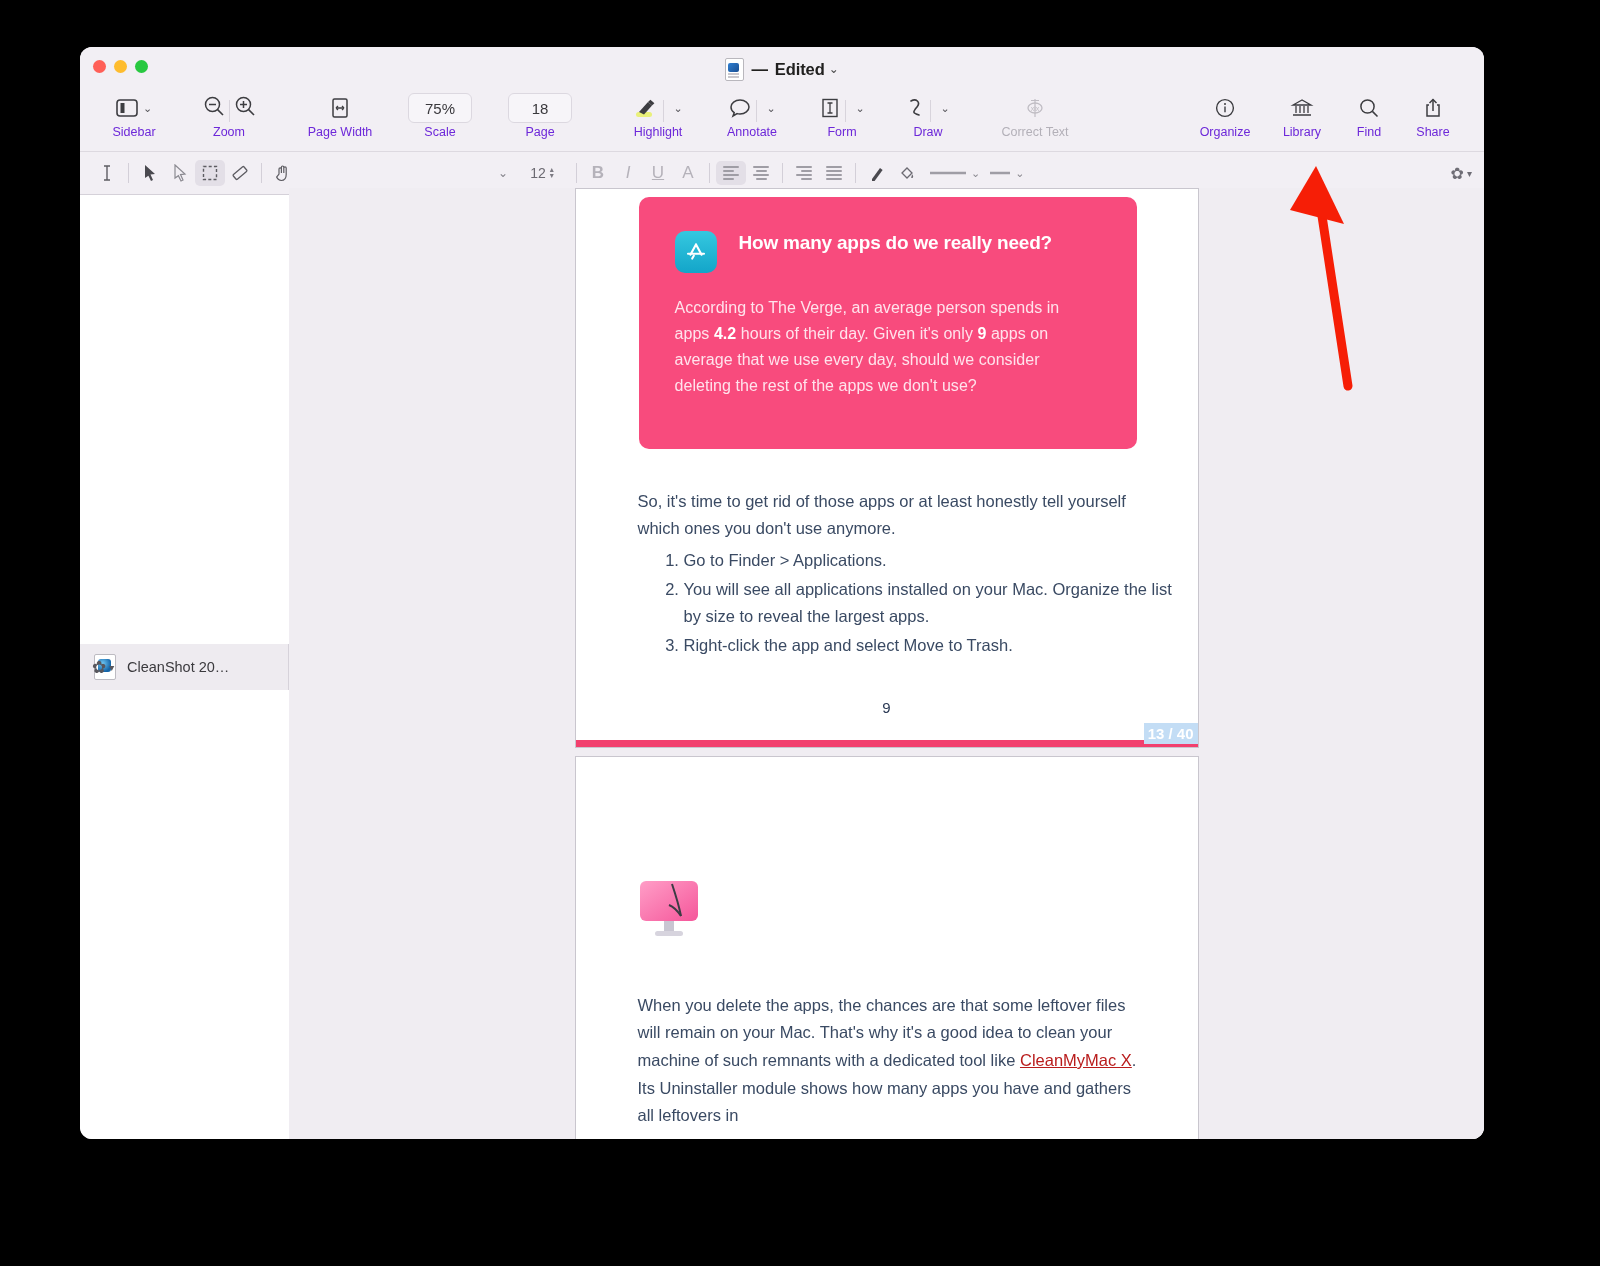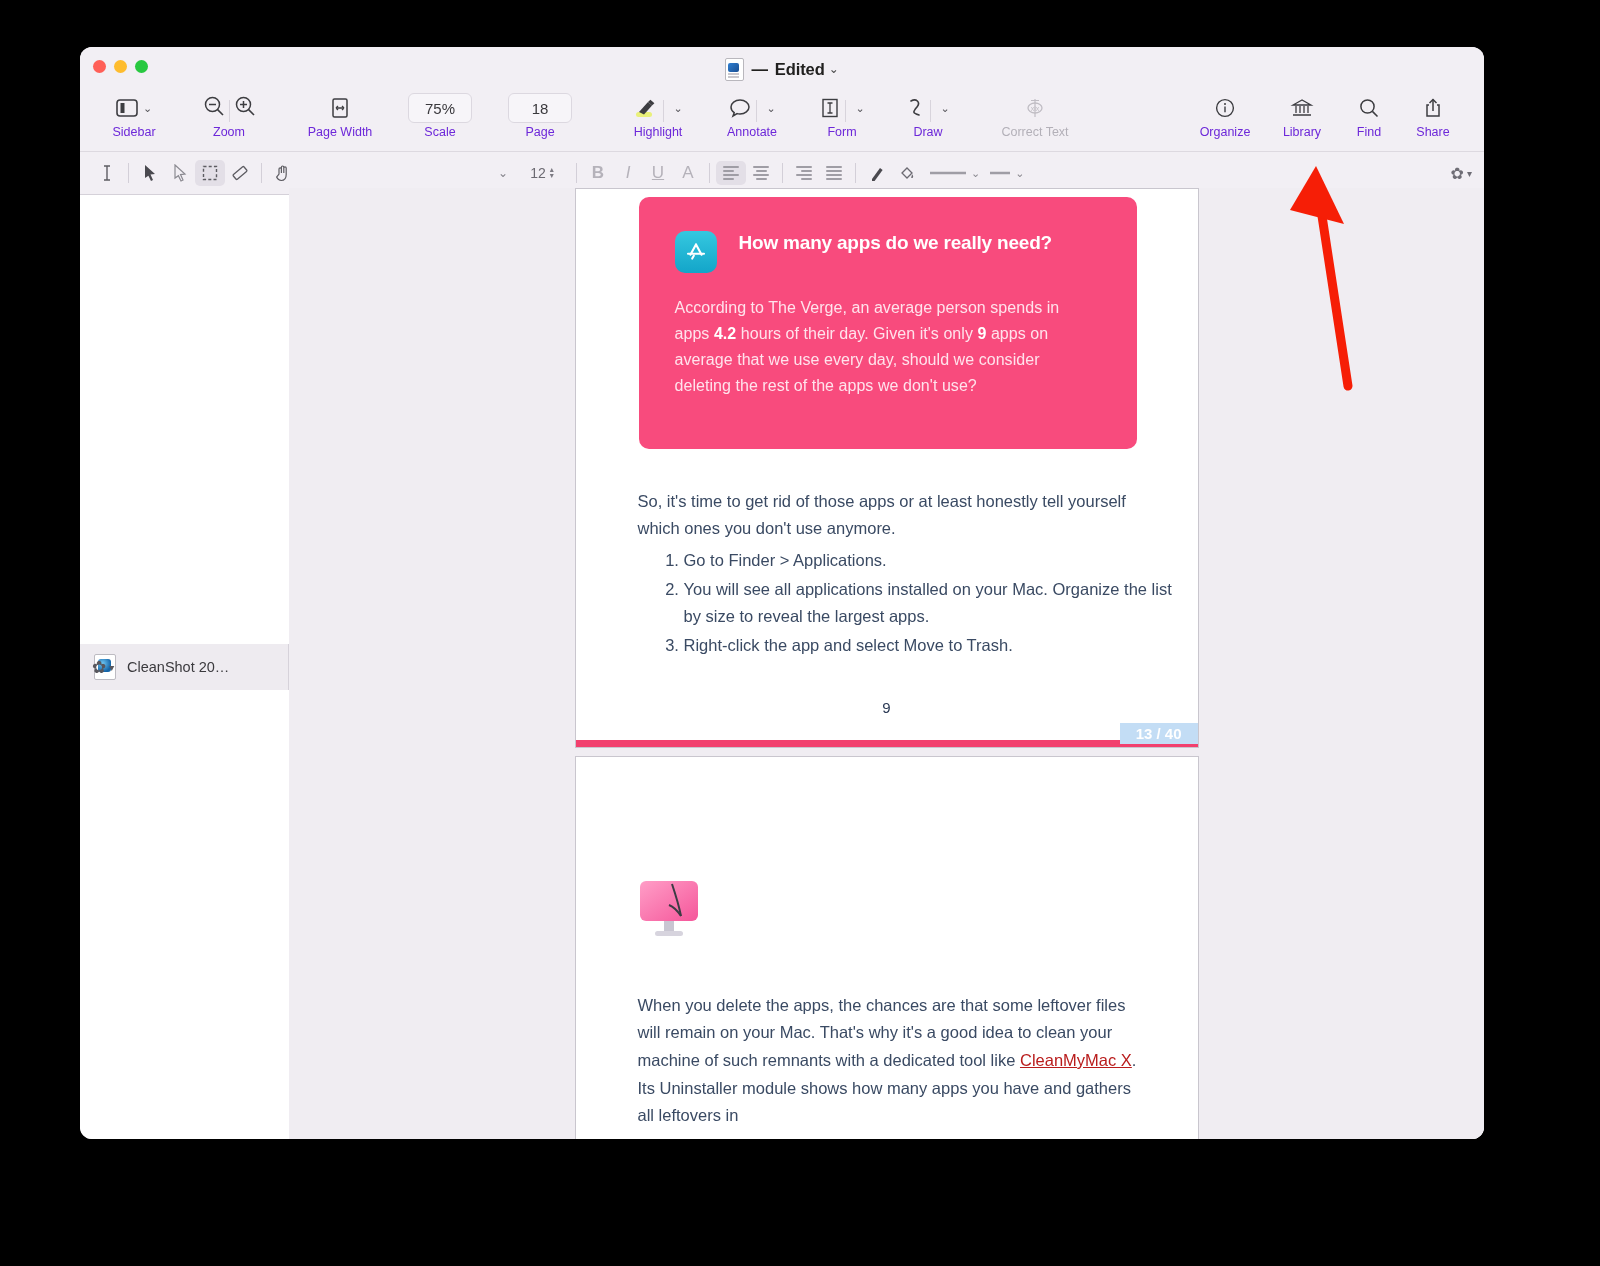--- a/index.html
+++ b/index.html
@@ -127,21 +127,21 @@
   .pagewrap{position:relative;width:624px;}
   .page{
     background:#fff;border:1px solid #c9c6ce;width:624px;box-sizing:border-box;
     position:relative;
   }
   .page1{height:560px;padding:0;}
   .page2{height:390px;margin-top:8px;}
   .pinkbar{position:absolute;left:0;right:0;bottom:0;height:7px;background:#f2406e;}
   .pagebadge{
     position:absolute;right:0;bottom:3px;background:#c3ddf5;color:#fff;
-    font-size:15px;font-weight:bold;padding:2px 16px;
+    font-size:15px;font-weight:bold;padding:2px 4px;
   }
 
   
   .callout{
     position:absolute;left:63px;top:8px;width:498px;
     background:#f84b7d;border-radius:10px;padding:34px 40px 34px 36px;box-sizing:border-box;
   }
   .callout-head{display:flex;gap:22px;align-items:flex-start;}
   .appstore{
     width:42px;height:42px;flex:0 0 42px;border-radius:10px;

